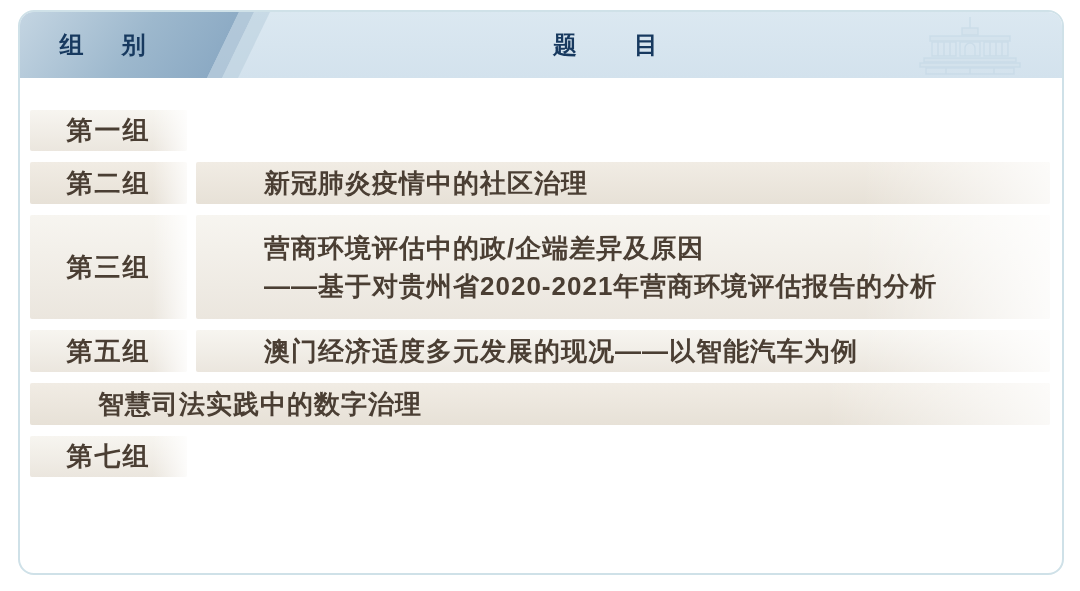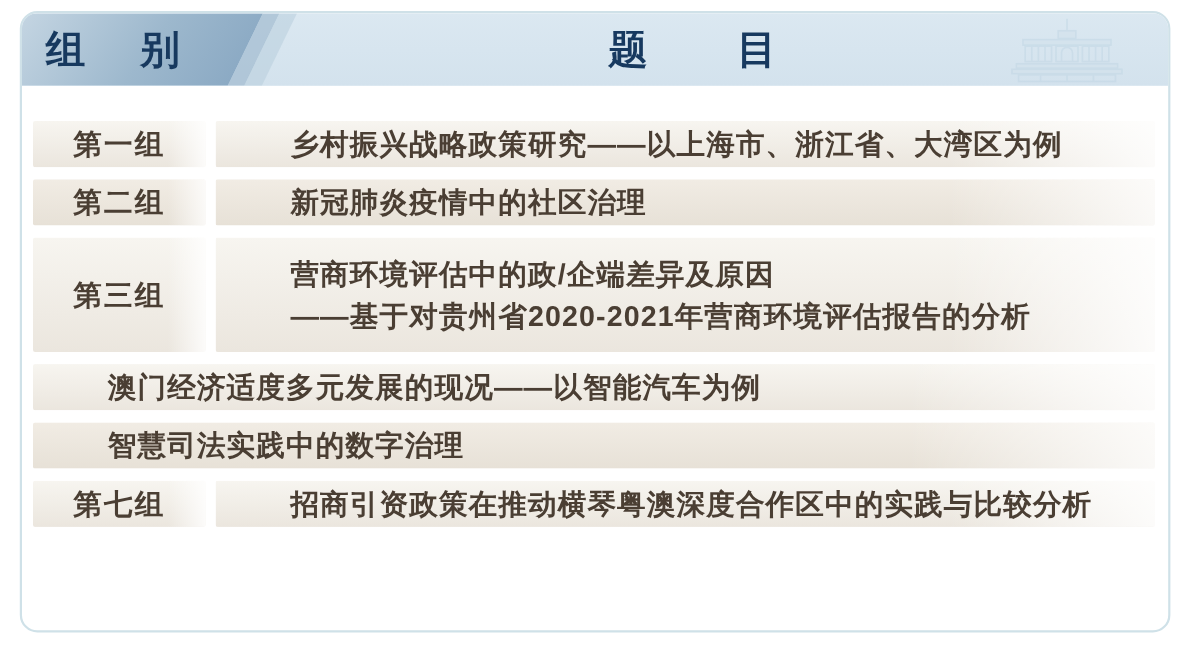--- a/index.html
+++ b/index.html
@@ -28,21 +28,21 @@
     background:#9cb7cc;opacity:.65;
     clip-path:polygon(219px 0,234px 0,202px 100%,187px 100%);
   }
   .hdr-stripe2{
     position:absolute;top:0;left:0;width:270px;height:100%;
     background:#b8cddc;opacity:.55;
     clip-path:polygon(234px 0,250px 0,218px 100%,202px 100%);
   }
   .hdr-label{
     position:absolute;top:0;height:100%;display:flex;align-items:center;
-    font-size:36px;font-weight:bold;color:#17395f;
+    font-size:24px;font-weight:bold;color:#17395f;
   }
   .hdr-label.left{left:0;width:172px;justify-content:center;letter-spacing:7px;}
   .hdr-label.right{left:533px;letter-spacing:3px;}
   .watermark{position:absolute;top:4px;right:32px;opacity:.6;}
   
   .rows{
     display:flex;flex-direction:column;gap:11px;
     padding:10px 12px 0 10px;box-sizing:border-box;margin-top:22px;
   }
   .trow{display:flex;gap:9px;}
@@ -111,37 +111,36 @@
               <line x1="60" y1="52" x2="60" y2="58"></line>
               <line x1="84" y1="52" x2="84" y2="58"></line>
           </g>
         </svg>
       </div>
     </div>
 
     <div class="rows">
       <div class="trow light">
         <div class="cell cell-group">第一组</div>
-        <div class="cell cell-title">乡村振兴战略政策研究——以上海市、浙江省、大湾区为例</div>
       </div>
       <div class="trow dark">
         <div class="cell cell-group">第二组</div>
         <div class="cell cell-title">新冠肺炎疫情中的社区治理</div>
       </div>
       <div class="trow light tall">
         <div class="cell cell-group">第三组</div>
         <div class="cell cell-title">营商环境评估中的政/企端差异及原因
 ——基于对贵州省2020-2021年营商环境评估报告的分析</div>
       </div>
       <div class="trow light">
+        <div class="cell cell-group">第五组</div>
         <div class="cell cell-title">澳门经济适度多元发展的现况——以智能汽车为例</div>
       </div>
       <div class="trow dark">
         <div class="cell cell-title">智慧司法实践中的数字治理</div>
       </div>
       <div class="trow light">
         <div class="cell cell-group">第七组</div>
-        <div class="cell cell-title">招商引资政策在推动横琴粤澳深度合作区中的实践与比较分析</div>
       </div>
     </div>
 
   </div>
 </div>
 
 </body></html>

